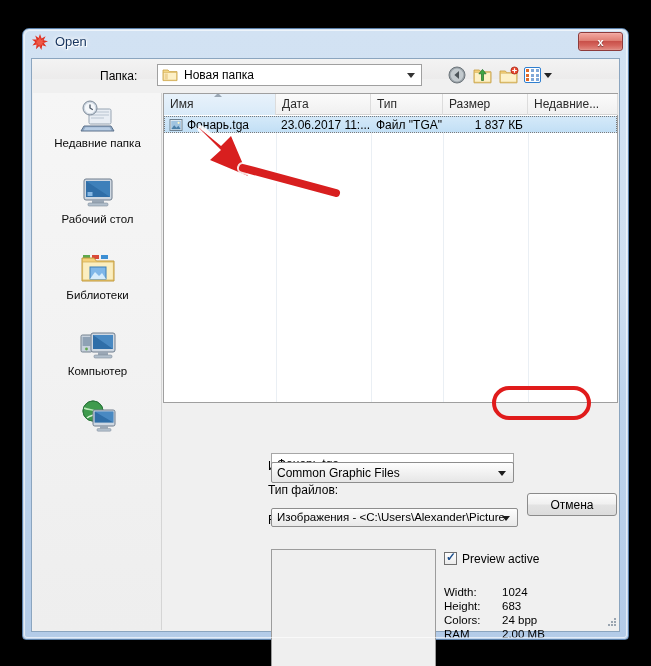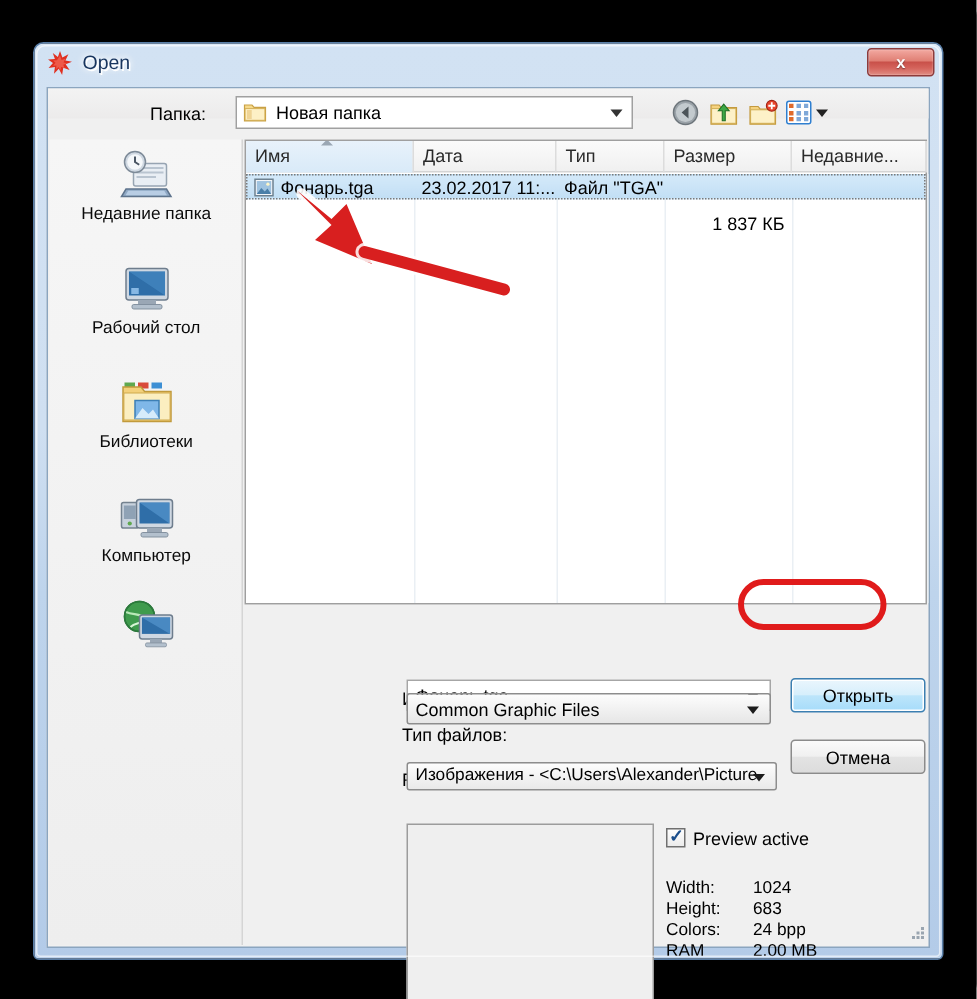--- a/index.html
+++ b/index.html
@@ -131,21 +131,21 @@
     border-left:4px solid transparent; border-right:4px solid transparent;
     border-bottom:4px solid #9aa7b4;
   }
   #rows { position:absolute; left:0; top:22px; right:0; bottom:0; }
   .frow { position:absolute; left:0; width:100%; height:17px; }
   .frow.selected {
     background:linear-gradient(to bottom,#d4e9f9,#c2dff5);
     border:1px dotted #7a7a7a;
   }
   .fcell { position:absolute; top:1px; font-size:12px; white-space:nowrap; overflow:hidden; }
-  .fcell.num { text-align:right;margin-top:24px; }
+  .fcell.num { text-align:right; }
   .rowico { position:absolute; left:4px; top:1px; width:14px; height:14px; }
   .vgrid { position:absolute; top:0; bottom:0; width:1px; background:#eaeff4; }
 
   
   #fname-label { position:absolute; left:236px; top:400px; }
   #ftype-label { position:absolute; left:236px; top:424px; }
   #recent-label { position:absolute; left:236px; top:454px; }
 
   #fname-combo {
     position:absolute; left:239px; top:394px; width:243px; height:21px;
@@ -405,21 +405,21 @@
           <div class="frow selected" style="top:0">
             <span class="rowico">
               <svg width="14" height="14" viewBox="0 0 14 14">
                 <rect x="1" y="1.5" width="12" height="11" fill="#f4f7fa" stroke="#6e8190"></rect>
                 <rect x="2.2" y="2.7" width="9.6" height="8.6" fill="#9fc3e0"></rect>
                 <path d="M2.2 11.3l3-4 2.3 2.4 1.8-2 2.5 3.6z" fill="#4a7fa8"></path>
                 <circle cx="9.6" cy="4.8" r="1.1" fill="#fdf6c8"></circle>
               </svg>
             </span>
             <span class="fcell" style="left:22px;width:88px">Фонарь.tga</span>
-            <span class="fcell" style="left:116px;width:92px">23.02.2017 11:...</span>
+            <span class="fcell" style="left:116px;width:92px">23.06.2017 11:...</span>
             <span class="fcell" style="left:211px;width:68px">Файл "TGA"</span>
             <span class="fcell num" style="left:279px;width:79px">1 837 КБ</span>
             <span class="fcell" style="left:368px;width:84px"></span>
           </div>
         </div>
       </div>
 
       <div id="fname-label">Имя файла:</div>
       <div id="ftype-label">Тип файлов:</div>
       <div id="recent-label">Recent folders:</div>
@@ -432,21 +432,20 @@
       <div id="ftype-combo">
         <div class="combo-txt">Common Graphic Files</div>
         <div class="combo-arrow"></div>
       </div>
 
       <div id="recent-combo">
         <div class="combo-txt">Изображения  -  &lt;C:\Users\Alexander\Picture</div>
         <div class="combo-arrow"></div>
       </div>
 
-      <div class="winbtn" id="open-btn">Открыть</div>
       <div class="winbtn" id="cancel-btn">Отмена</div>
 
       <div id="preview-box"></div>
 
       <div id="preview-check">
         <span class="box"></span>
         <span class="tick">✓</span>
         <span class="lbl">Preview active</span>
       </div>
 

